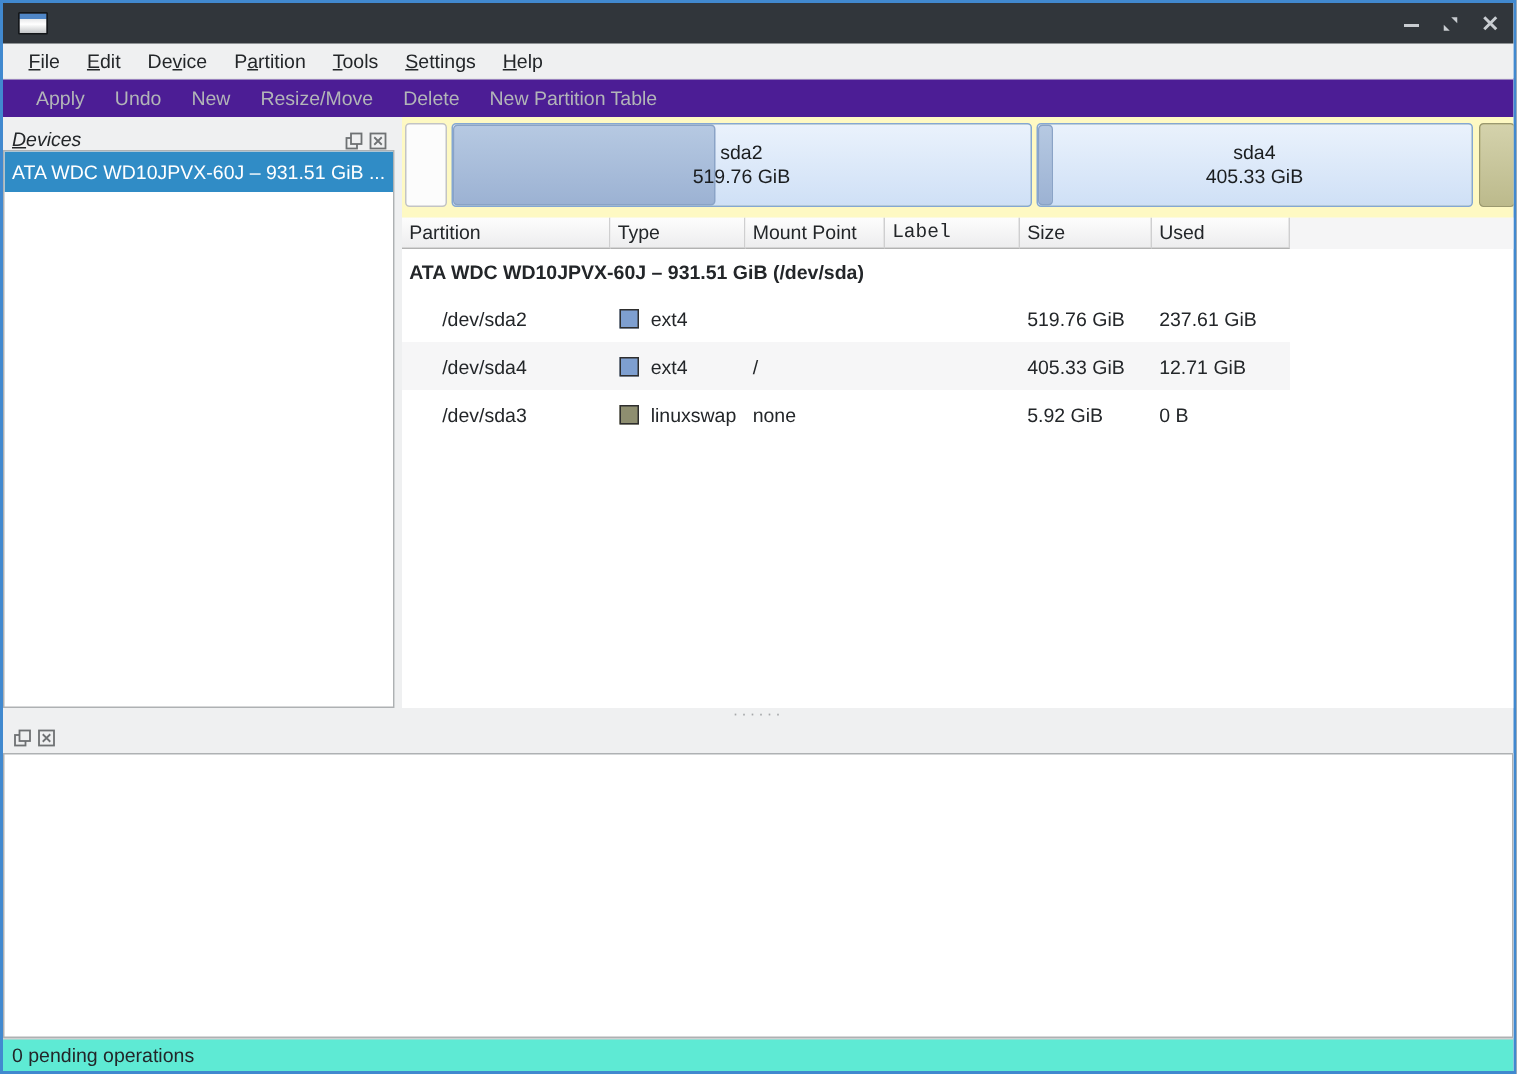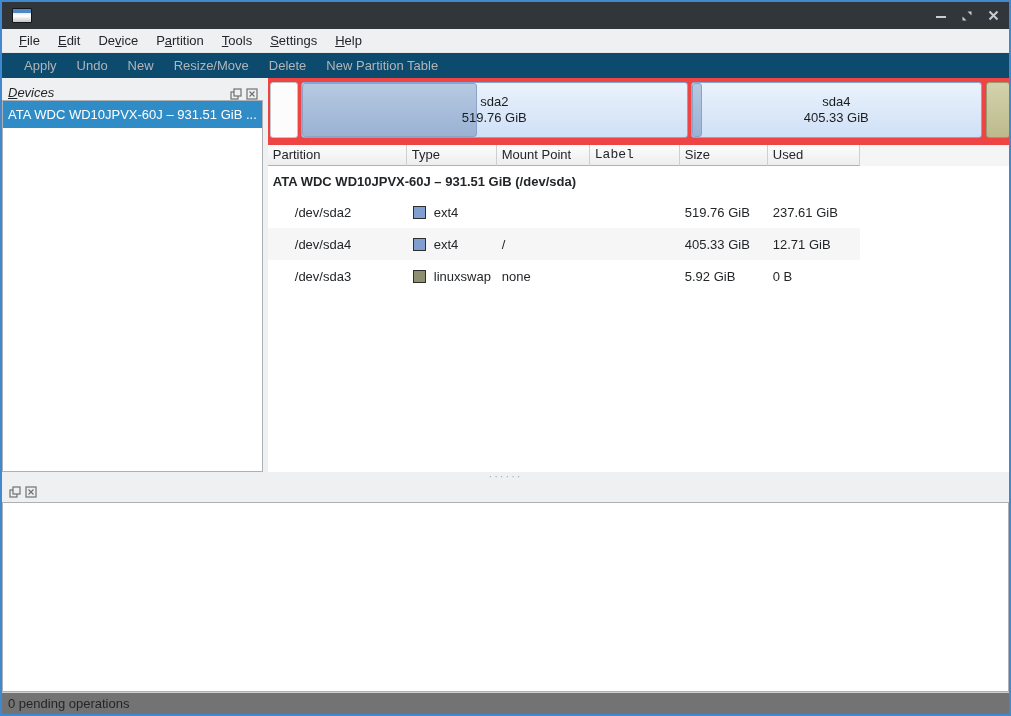--- a/index.html
+++ b/index.html
@@ -23,41 +23,41 @@
   .win-controls{margin-left:auto;display:flex;align-items:center;gap:14px;z-index:2;}
   .win-btn{width:12px;height:12px;display:flex;align-items:center;justify-content:center;}
   .win-btn svg{display:block;}
 
   
   .menubar{flex:0 0 23px;display:flex;align-items:center;padding-left:8px;background:#eff0f1;}
   .menu-item{padding:2px 9px;color:#232629;}
   .mn{text-decoration:underline;}
 
   
-  .toolbar{flex:0 0 26px;display:flex;align-items:center;padding-left:12px;background:#0c4a6e;border-top:1px solid #e6e7e8;}
+  .toolbar{flex:0 0 26px;display:flex;align-items:center;padding-left:12px;background:#4c1d95;border-top:1px solid #e6e7e8;}
   .tool-btn{color:#b2b5b8;padding:0 10px;}
   .tool-btn.wide{padding-right:14px;}
 
   
   .main{flex:0 0 394px;display:flex;min-height:0;}
 
   .devices-dock{flex:0 0 256px;display:flex;flex-direction:column;}
   .dock-title{flex:0 0 22px;display:flex;align-items:flex-end;padding:0 4px 0 6px;font-style:italic;}
   .dock-title-label{flex:1;}
   .dock-btns{display:flex;gap:3px;align-items:center;}
   .dock-btn{width:13px;height:13px;display:flex;align-items:center;justify-content:center;}
   .device-list{flex:1;background:#ffffff;border:1px solid #aeb1b3;overflow:hidden;}
   .device-item{height:27px;display:flex;align-items:center;background:#308cc6;color:#ffffff;padding:0 5px;white-space:nowrap;overflow:hidden;}
 
   .v-splitter{flex:0 0 5px;}
 
   .right{flex:1;display:flex;flex-direction:column;min-width:0;}
 
   
-  .partbar{flex:0 0 67px;background:#ef4444;position:relative;}
+  .partbar{flex:0 0 67px;background:#fef9c3;position:relative;}
   .seg{position:absolute;top:4px;height:56px;border-radius:3px;}
   .seg-sda1{left:2px;width:28px;background:#fcfcfc;border:1px solid #c3c4c5;}
   .seg-blue{background:linear-gradient(180deg,#eaf2fc 0%,#cfe0f6 100%);border:1px solid #84a7d3;}
   .seg-sda2{left:33px;width:387px;}
   .seg-sda4{left:423px;width:291px;}
   .seg-sda3{left:718px;width:24px;background:linear-gradient(180deg,#d4d2ac 0%,#bcba8c 100%);border:1px solid #9b996f;}
   .seg-used{position:absolute;left:0px;top:0px;bottom:0px;border-radius:3px;
     background:linear-gradient(180deg,#b6c9e2 0%,#9cb2d3 100%);border:1px solid #8aa3c6;}
   .seg-used-sda2{width:175px;}
   .seg-used-sda4{width:10px;}
@@ -94,21 +94,21 @@
 
   
   .h-splitter{flex:0 0 10px;display:flex;align-items:center;justify-content:center;}
   .h-splitter .dots{color:#a6a8aa;font-size:11px;letter-spacing:2px;line-height:4px;height:6px;}
 
   
   .pending-title{flex:0 0 20px;display:flex;align-items:center;padding:0 4px 0 6px;}
   .pending-panel{flex:0 0 190px;background:#ffffff;border:1px solid #aeb1b3;}
 
   
-  .statusbar{flex:0 0 22px;display:flex;align-items:center;padding-left:6px;border-top:1px solid #cfd0d1;background:#737373;}
+  .statusbar{flex:0 0 22px;display:flex;align-items:center;padding-left:6px;border-top:1px solid #cfd0d1;background:#5eead4;}
 </style>
 </head>
 <body>
 
 <div class="window">
 
   <div class="titlebar">
     <div class="app-icon"></div>
     <div class="win-controls">
       <span class="win-btn">

